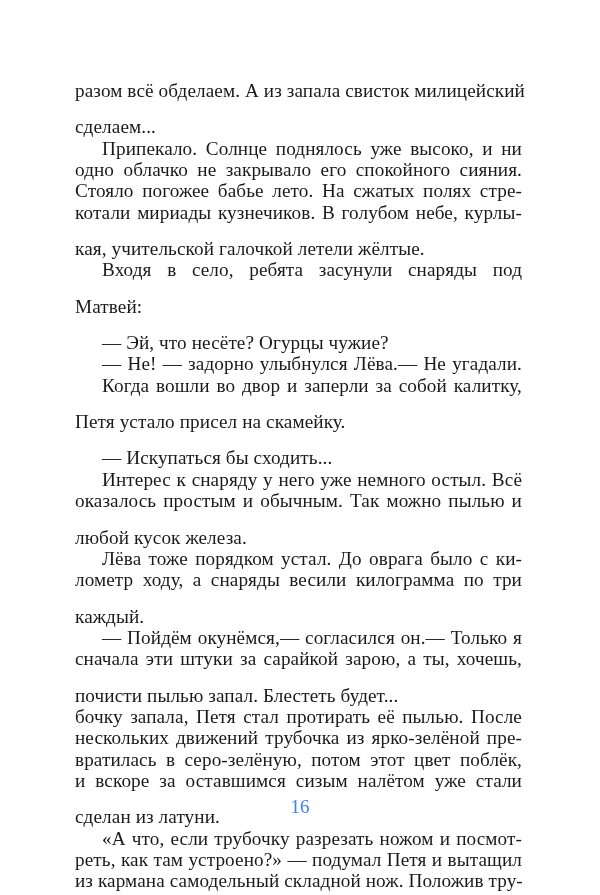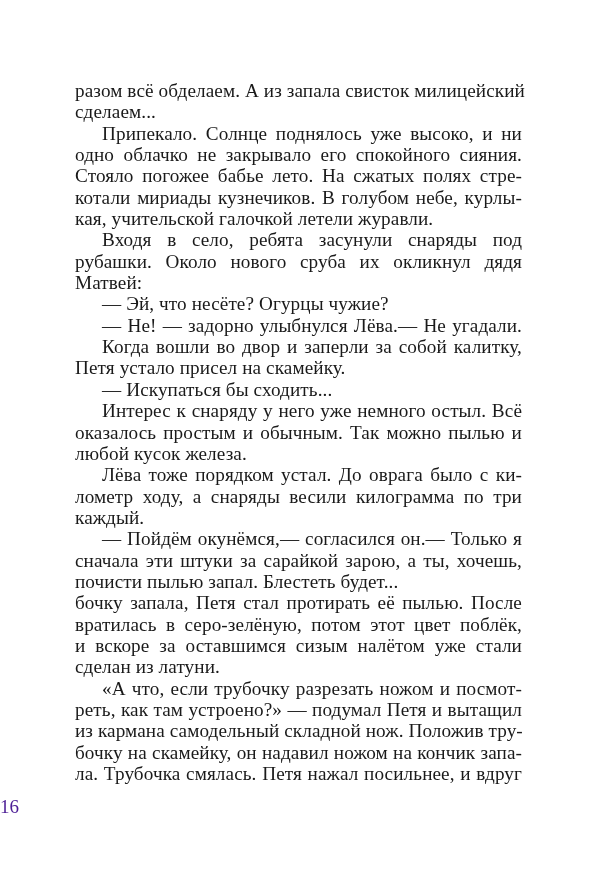--- a/index.html
+++ b/index.html
@@ -35,64 +35,66 @@
     .line {
       display: block;
       white-space: nowrap;
       text-align: justify;
       text-align-last: justify;
       height: 21.35px;
       overflow: visible;
     }
     .line.last {
       text-align-last: left;
+      margin-top: 15px;
     }
     .line.indent {
       padding-left: 27px;
     }
     .page-number {
       position: absolute;
       left: 0;
       width: 600px;
       top: 796px;
+      text-align: center;
       font-family: "Liberation Serif", "DejaVu Serif", serif;
       font-size: 19px;
-      color: #4c1d95;
+      color: #3b82f6;
     }
   </style>
 </head>
 <body>
 
 <div class="page">
   <div class="text-block" id="text-block">
       <span class="line">разом всё обделаем. А из запала свисток милицейский</span>
       <span class="line last">сделаем...</span>
       <span class="line indent">Припекало. Солнце поднялось уже высоко, и ни</span>
       <span class="line">одно облачко не закрывало его спокойного сияния.</span>
       <span class="line">Стояло погожее бабье лето. На сжатых полях стре-</span>
       <span class="line">котали мириады кузнечиков. В голубом небе, курлы-</span>
-      <span class="line last">кая, учительской галочкой летели журавли.</span>
+      <span class="line last">кая, учительской галочкой летели жёлтые.</span>
       <span class="line indent">Входя в село, ребята засунули снаряды под</span>
-      <span class="line">рубашки. Около нового сруба их окликнул дядя</span>
       <span class="line last">Матвей:</span>
       <span class="line indent last">— Эй, что несёте? Огурцы чужие?</span>
       <span class="line indent">— Не! — задорно улыбнулся Лёва.— Не угадали.</span>
       <span class="line indent">Когда вошли во двор и заперли за собой калитку,</span>
       <span class="line last">Петя устало присел на скамейку.</span>
       <span class="line indent last">— Искупаться бы сходить...</span>
       <span class="line indent">Интерес к снаряду у него уже немного остыл. Всё</span>
       <span class="line">оказалось простым и обычным. Так можно пылью и</span>
       <span class="line last">любой кусок железа.</span>
       <span class="line indent">Лёва тоже порядком устал. До оврага было с ки-</span>
       <span class="line">лометр ходу, а снаряды весили килограмма по три</span>
       <span class="line last">каждый.</span>
       <span class="line indent">— Пойдём окунёмся,— согласился он.— Только я</span>
       <span class="line">сначала эти штуки за сарайкой зарою, а ты, хочешь,</span>
       <span class="line last">почисти пылью запал. Блестеть будет...</span>
       <span class="line">бочку запала, Петя стал протирать её пылью. После</span>
+      <span class="line">нескольких движений трубочка из ярко-зелёной пре-</span>
       <span class="line">вратилась в серо-зелёную, потом этот цвет поблёк,</span>
       <span class="line">и вскоре за оставшимся сизым налётом уже стали</span>
       <span class="line last">сделан из латуни.</span>
       <span class="line indent">«А что, если трубочку разрезать ножом и посмот-</span>
       <span class="line">реть, как там устроено?» — подумал Петя и вытащил</span>
       <span class="line">из кармана самодельный складной нож. Положив тру-</span>
       <span class="line">бочку на скамейку, он надавил ножом на кончик запа-</span>
       <span class="line">ла. Трубочка смялась. Петя нажал посильнее, и вдруг</span>
     </div>
   <div class="page-number">16</div>

